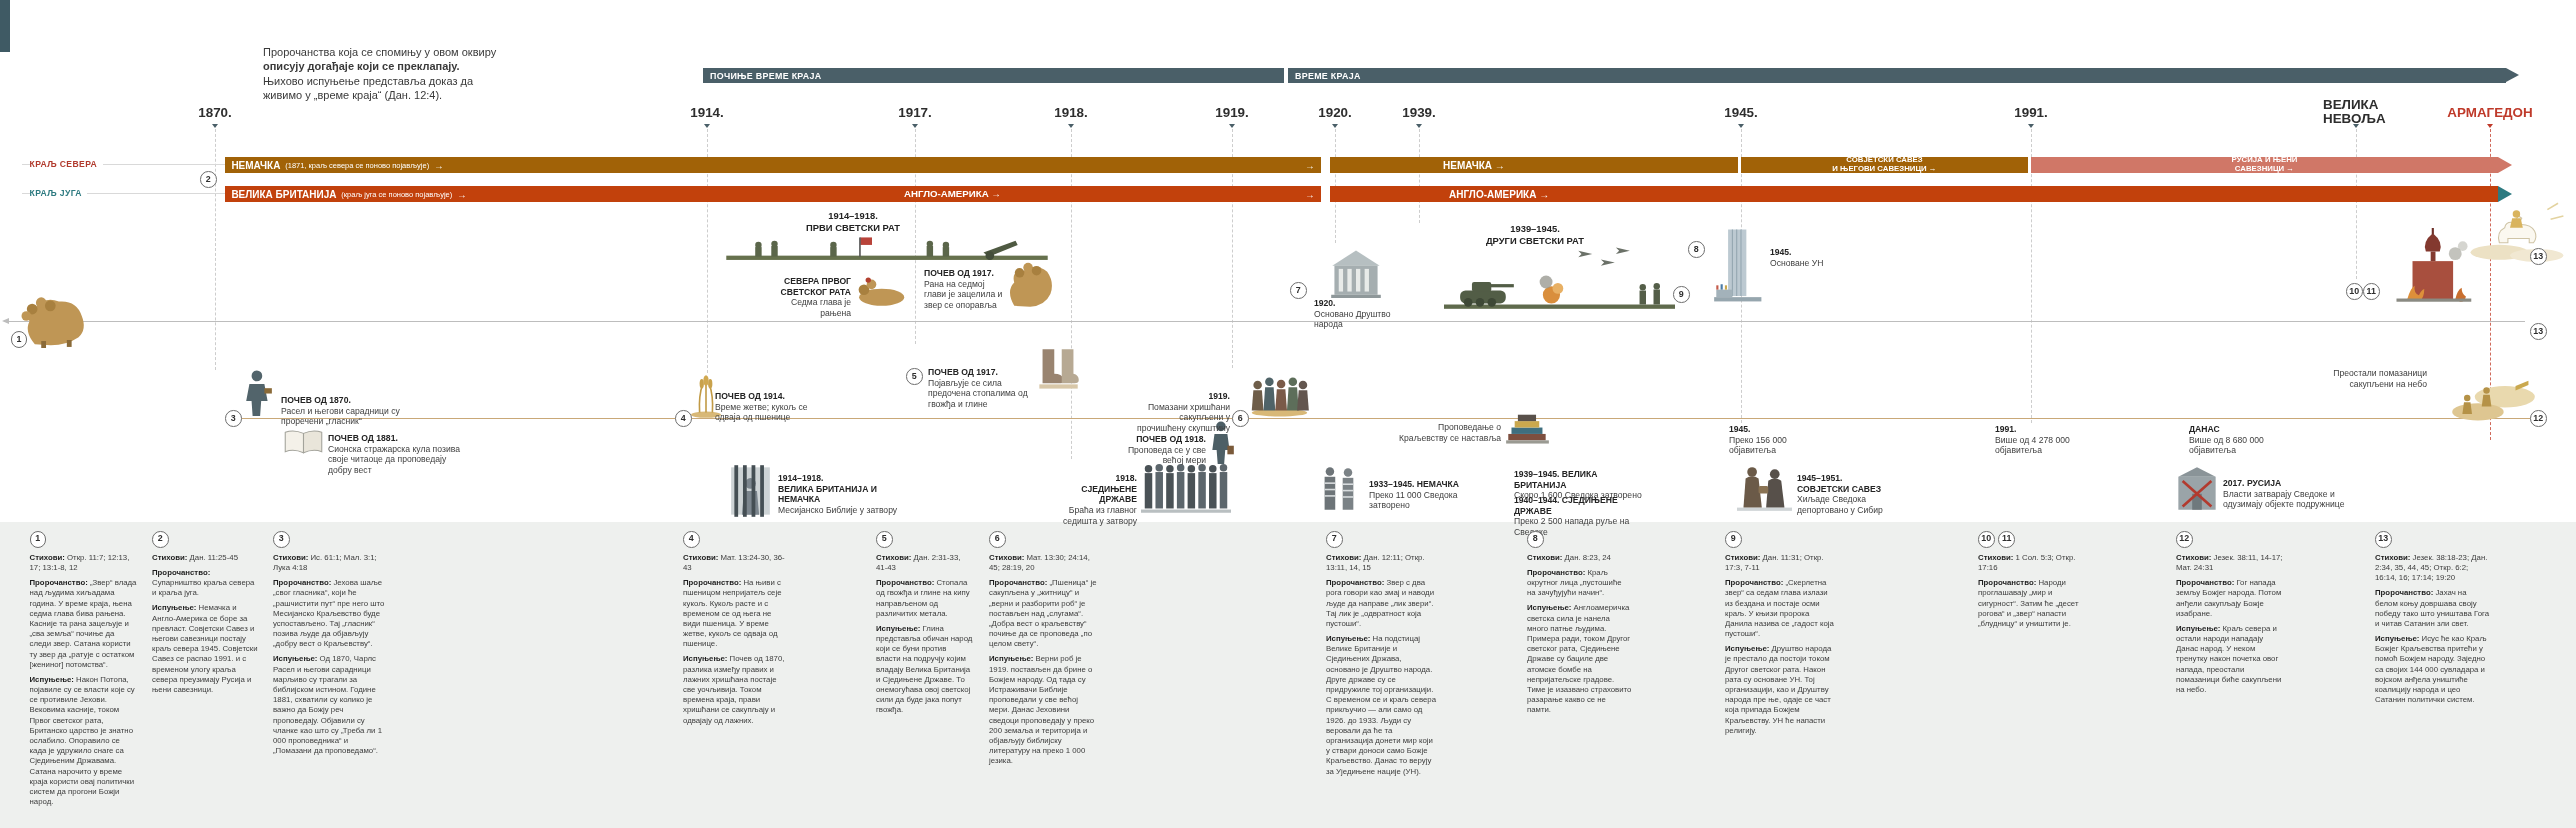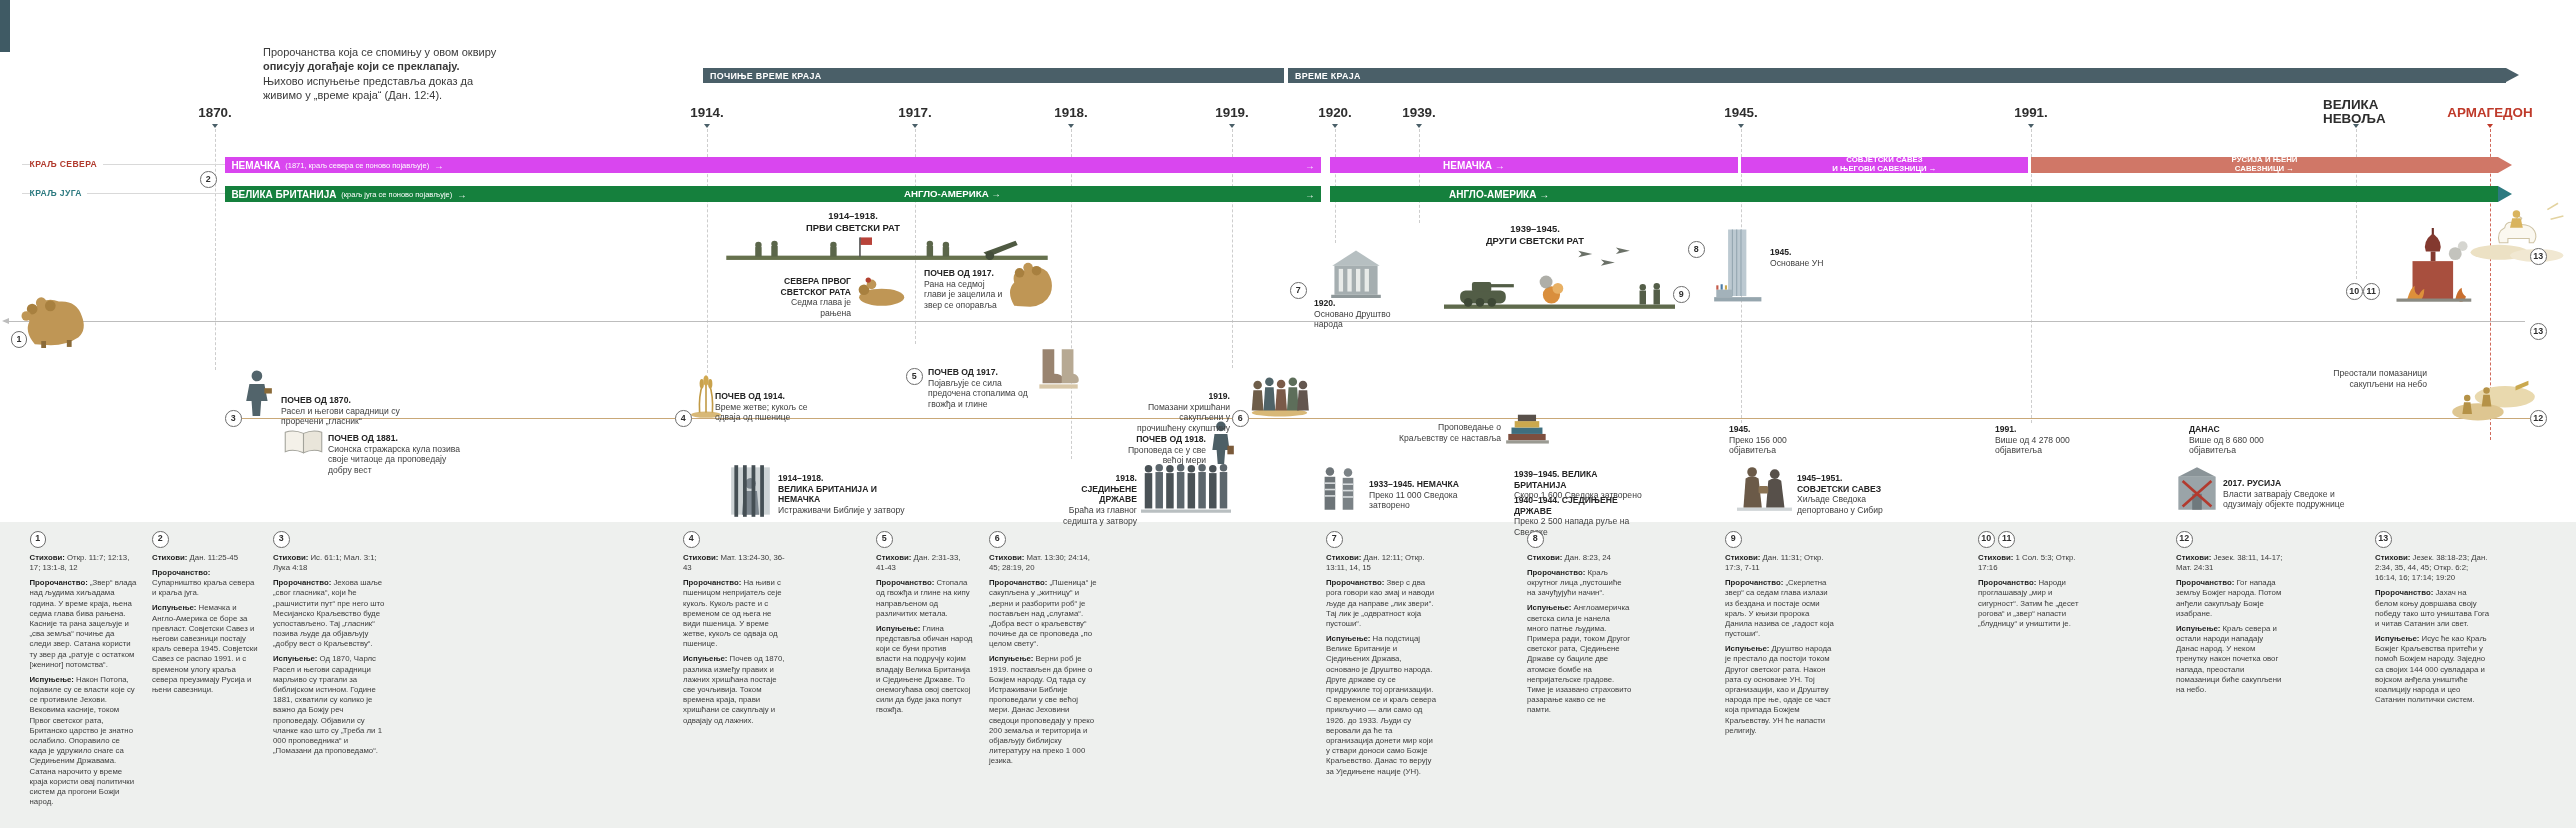--- a/index.html
+++ b/index.html
@@ -17,23 +17,23 @@
 .year{position:absolute;top:105px;font-size:13.4px;font-weight:bold;color:#2e2e2e;white-space:nowrap;transform:translateX(-50%)}
 .year.wrap{transform:none;white-space:normal;width:75px;line-height:1.08;top:98px}
 .year.red{color:#bf3a2a}
 .tri{position:absolute;top:124px;width:0;height:0;border-left:3.8px solid transparent;border-right:3.8px solid transparent;border-top:4.8px solid #4a5f68;transform:translateX(-50%)}
 .tri.red{border-top-color:#bf3a2a}
 .kl-line{position:absolute;height:0.5px;background:#d9d9d9}
 .king-label{position:absolute;font-size:8.6px;font-weight:bold;letter-spacing:0.4px;background:#fff;padding-right:5.4px;white-space:nowrap}
 .king-label.n{color:#b13a2d}
 .king-label.s{color:#2d7a80}
 .bar{position:absolute;height:16px;display:flex;align-items:center;color:#fff;white-space:nowrap}
-.bar.north{background:#d946ef}
+.bar.north{background:#a16207}
 .bar.north.late{background:#d07767}
-.bar.south{background:#15803d}
+.bar.south{background:#c2410c}
 .bar.col{flex-direction:column;justify-content:center;line-height:1.12}
 .bar .b{font-weight:bold;font-size:10px}
 .bar .s{font-size:7.5px;margin-left:4.8px}
 .bar .a{font-weight:bold;font-size:9.7px;margin-left:4.8px}
 .bar .sp{flex:1}
 .bar .ae{font-weight:bold;font-size:9.7px;margin-right:6.4px}
 .bar .l2{font-weight:bold;font-size:7.8px;text-align:center;display:block}
 .bar .ml{margin-left:6.4px}
 .bar-label{position:absolute;color:#fff;font-weight:bold;font-size:9.7px;white-space:nowrap;z-index:4}
 .tip-n{position:absolute;left:2498px;top:157px;width:0;height:0;border-left:14px solid #d07767;border-top:8px solid transparent;border-bottom:8px solid transparent}
@@ -496,21 +496,21 @@
     <span class="d">1991.</span>
     <span>Више од 4 278 000 објавитеља</span>
   </div>
   <div class="ev" style="left:2189px;top:424px;width:110px">
     <span class="d">ДАНАС</span>
     <span>Више од 8 680 000 објавитеља</span>
   </div>
   <div class="ev" style="left:778px;top:473px;width:137px">
     <span class="d">1914–1918.</span>
     <span class="d">ВЕЛИКА БРИТАНИЈА И НЕМАЧКА</span>
-    <span>Истраживачи Библије у затвору</span>
+    <span>Месијанско Библије у затвору</span>
   </div>
   <div class="ev r" style="left:1045px;top:473px;width:92px">
     <span class="d">1918.</span>
     <span class="d">СЈЕДИЊЕНЕ ДРЖАВЕ</span>
     <span>Браћа из главног седишта у затвору</span>
   </div>
   <div class="ev" style="left:1369px;top:479px;width:110px">
     <span class="d">1933–1945. НЕМАЧКА</span>
     <span>Преко 11 000 Сведока затворено</span>
   </div>

